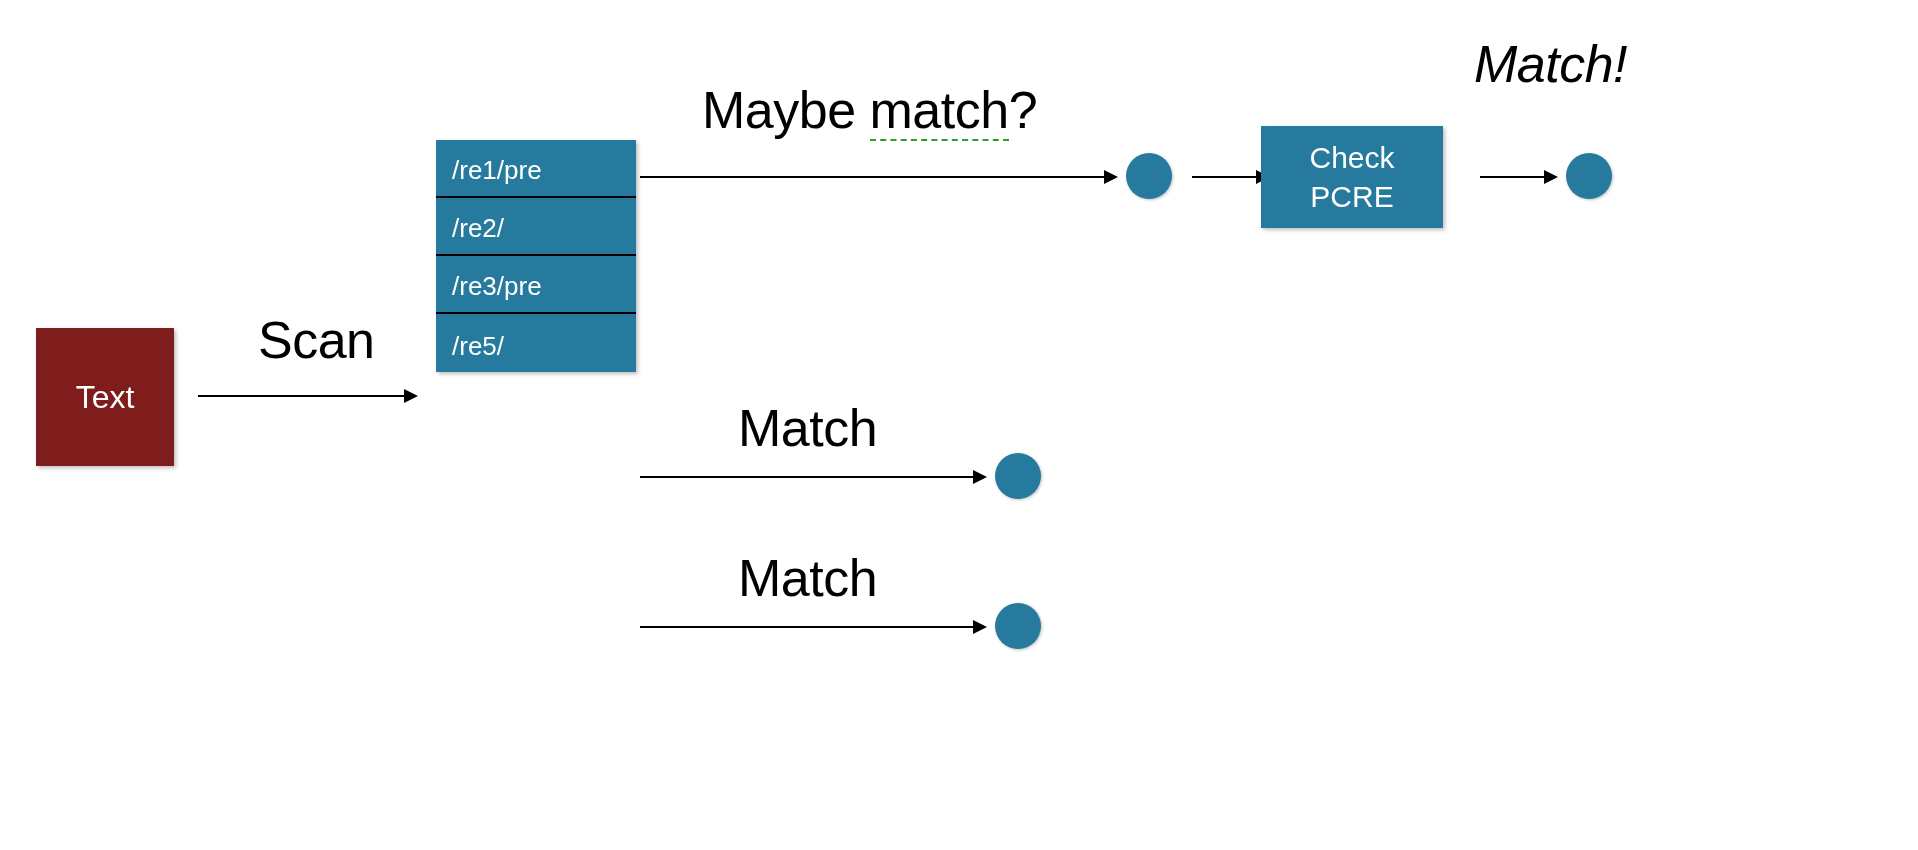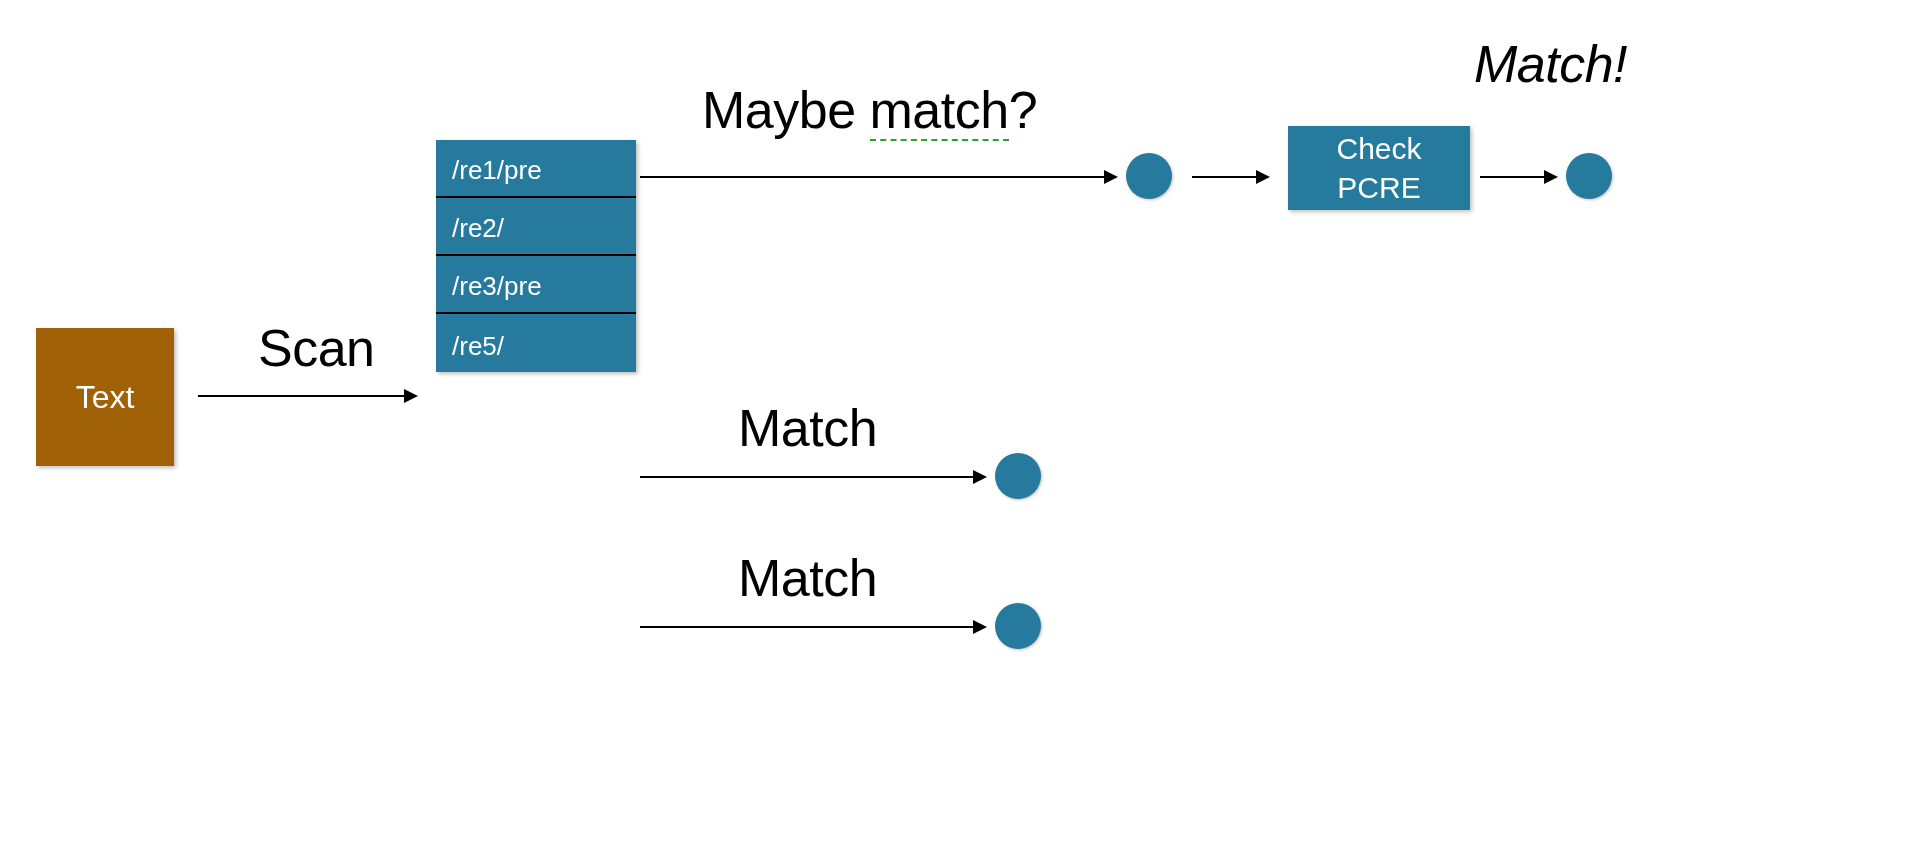--- a/index.html
+++ b/index.html
@@ -13,21 +13,21 @@
     }
     .block {
       position: absolute;
       background: #267a9e;
       color: #ffffff;
       display: flex;
       align-items: center;
       justify-content: center;
       box-shadow: 2px 2px 4px rgba(0,0,0,0.25);
     }
-    .text-box { background: #a16207; }
+    .text-box { background: #7f1d1d; }
     .stack {
       position: absolute;
       left: 436px;
       top: 140px;
       width: 200px;
       background: #267a9e;
       box-shadow: 2px 2px 4px rgba(0,0,0,0.25);
     }
     .stack-row {
       height: 58px;
@@ -80,21 +80,21 @@
       border-bottom: 2px dashed #2ca02c;
     }
   </style>
 </head>
 <body>
 
 <div class="block text-box" style="left:36px; top:328px; width:138px; height:138px;">
   <span style="font-size:32px; font-weight:300;">Text</span>
 </div>
 
-<div class="label" style="left:258px; top:310px;margin-top:8px;">Scan</div>
+<div class="label" style="left:258px; top:310px;">Scan</div>
 
 <div class="arrow" style="left:198px; top:395px; width:218px;"></div>
 
 <div class="stack">
   <div class="stack-row">
       <span>/re1/pre</span>
     </div>
   <div class="stack-row">
       <span>/re2/</span>
     </div>
@@ -108,21 +108,21 @@
 
 <div class="label" style="left:702px; top:80px;">
   <span>Maybe </span><span class="underline-green">match</span><span>?</span>
 </div>
 
 <div class="arrow" style="left:640px; top:176px; width:476px;"></div>
 <div class="circle" style="left:1126px; top:153px;"></div>
 
 <div class="arrow" style="left:1192px; top:176px; width:76px;"></div>
 
-<div class="block" style="left:1288px; top:126px; width:182px; height:84px; flex-direction:column;">
+<div class="block" style="left:1261px; top:126px; width:182px; height:102px; flex-direction:column;">
   <span class="box-label">Check</span>
   <span class="box-label">PCRE</span>
 </div>
 
 <div class="arrow" style="left:1480px; top:176px; width:76px;"></div>
 <div class="circle" style="left:1566px; top:153px;"></div>
 
 <div class="label" style="left:1474px; top:34px;font-style:italic;">Match!</div>
 
 <div class="label" style="left:738px; top:398px;">Match</div>

